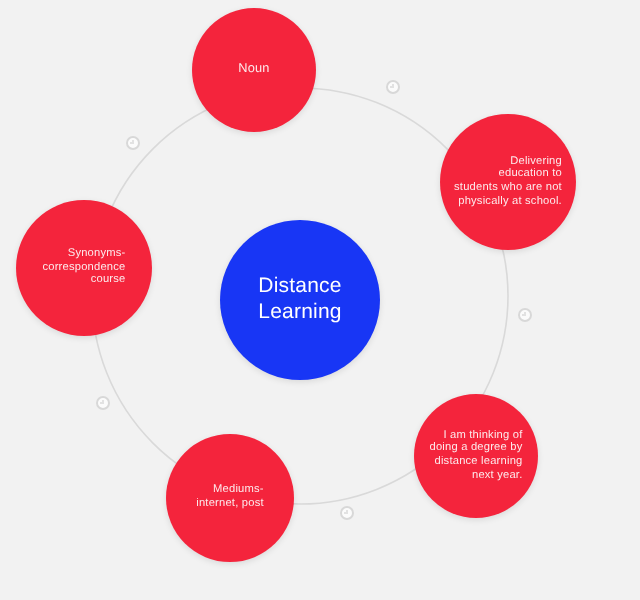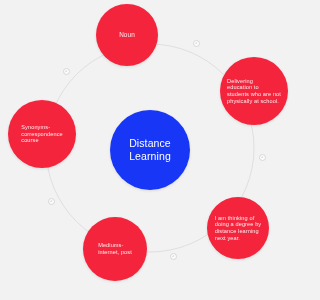--- a/index.html
+++ b/index.html
@@ -33,21 +33,21 @@
     height: 300px;
     pointer-events: none;
   }
 
   .node {
     position: absolute;
     border-radius: 50%;
     display: flex;
     align-items: center;
     justify-content: center;
-    text-align: left;
+    text-align: right;
     box-sizing: border-box;
     color: #ffffff;
     line-height: 1.18;
     letter-spacing: 0.1px;
     -webkit-font-smoothing: antialiased;
   }
 
   .node-center {
     background: #1836f5;
     box-shadow: 0 1px 3px rgba(0,0,0,0.10);

